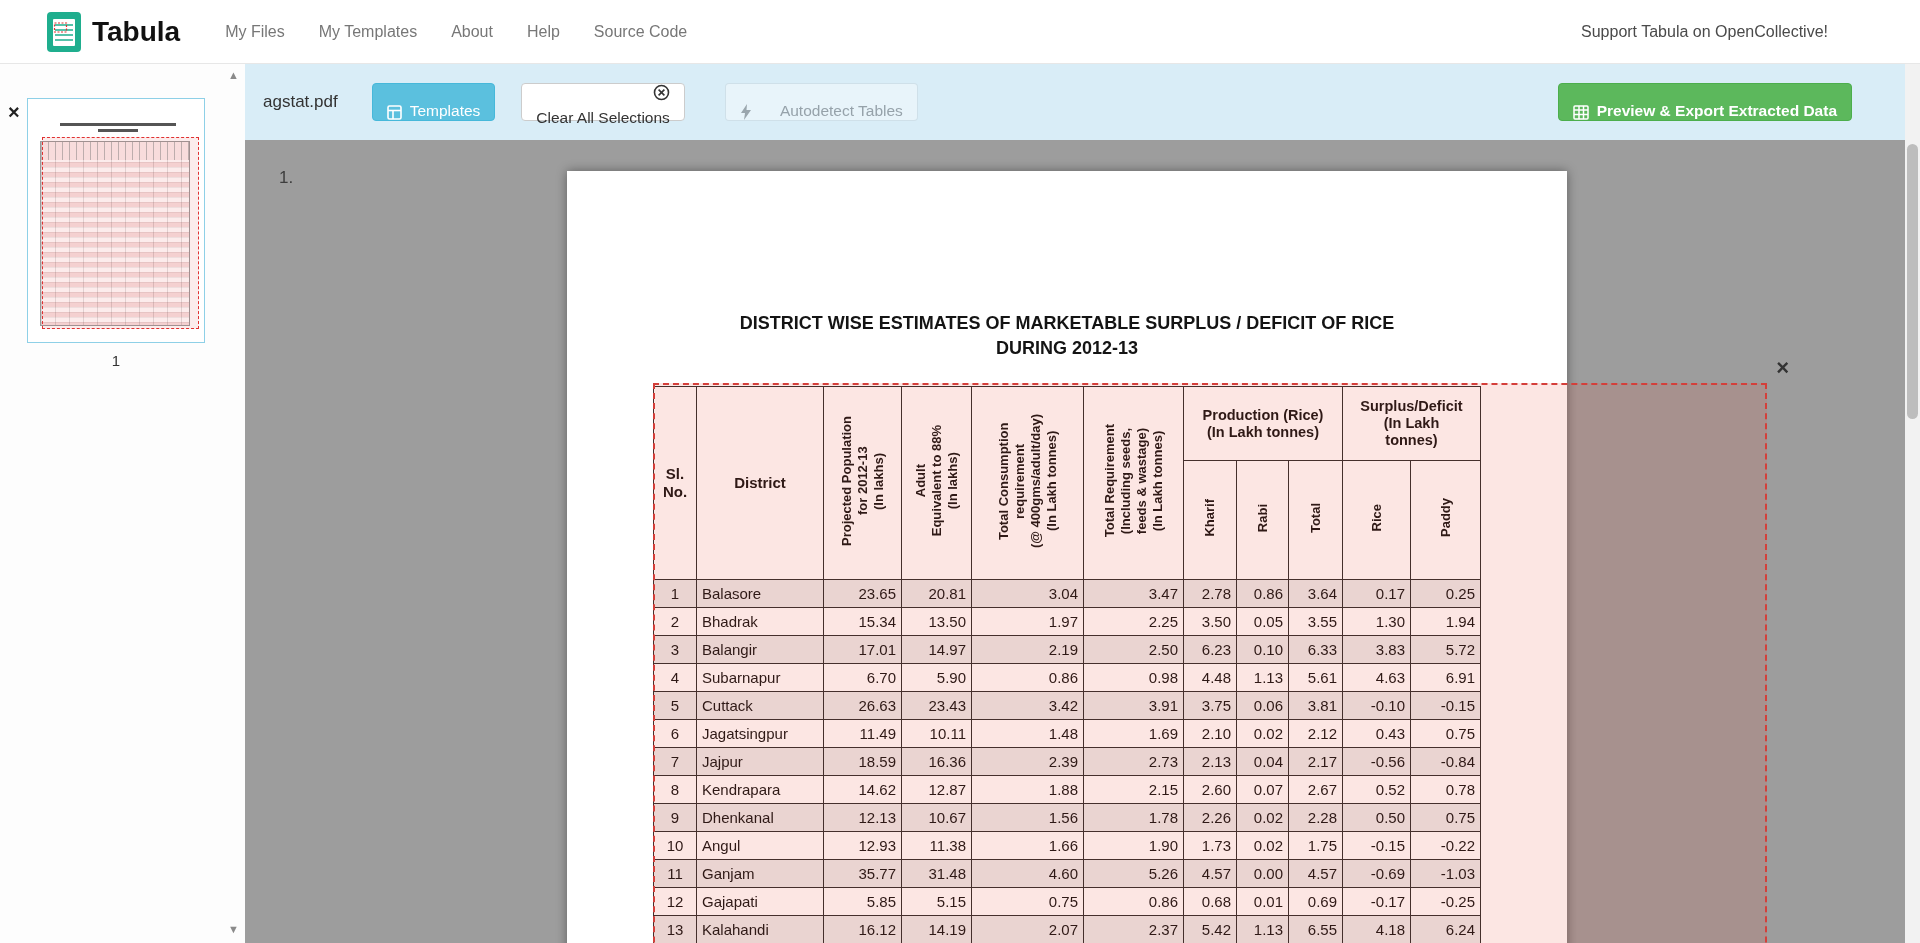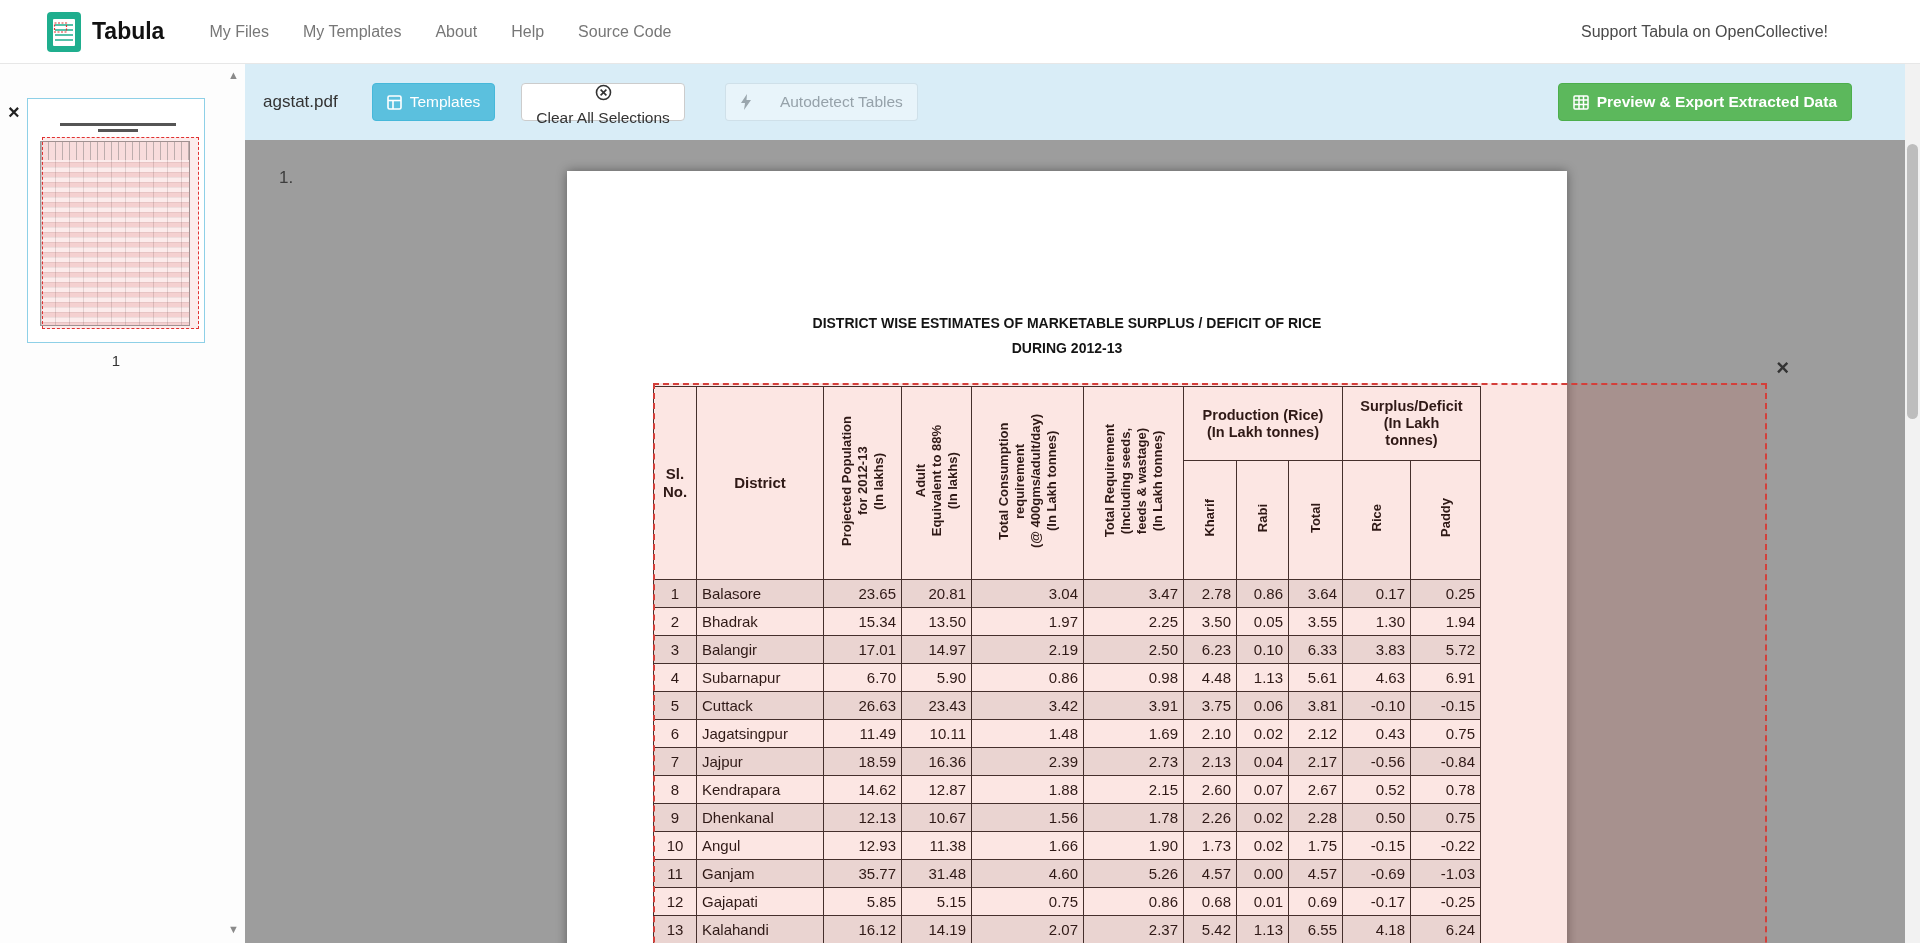--- a/index.html
+++ b/index.html
@@ -3,21 +3,21 @@
 <meta charset="utf-8">
 <style>
   * { margin:0; padding:0; box-sizing:border-box; }
   html,body { width:1920px; height:943px; overflow:hidden; }
   body { position:relative; background:#9d9d9d; font-family:"Liberation Sans", sans-serif; }
 
   
   .navbar { position:absolute; top:0; left:0; width:1920px; height:64px; background:#ffffff;
             border-bottom:1px solid #e7e7e7; display:flex; align-items:center; z-index:40; }
   .brand { display:flex; align-items:center; gap:10px; margin-left:46px; }
-  .brand-name { font-size:23px; font-weight:bold; color:#111; }
+  .brand-name { font-size:28px; font-weight:bold; color:#111; }
   .nav-links { display:flex; align-items:center; margin-left:28px; }
   .nav-links a { display:inline-block; padding:0 17px; font-size:16px; color:#777; text-decoration:none; cursor:pointer; }
   .nav-right { margin-left:auto; margin-right:92px; font-size:16px; color:#4a4a4a; text-decoration:none; cursor:pointer; }
 
   
   .sidebar { position:absolute; top:64px; left:0; width:245px; bottom:0; background:#fdfdfd; z-index:30; }
   .thumb-close { position:absolute; left:8px; top:38px; font-size:20px; font-weight:bold; color:#222; cursor:pointer; z-index:5; line-height:1; }
   .thumb { position:absolute; left:27px; top:34px; width:178px; height:245px; background:#fff;
            border:1px solid #8ed0e7; cursor:pointer; }
   .t-line1 { position:absolute; top:24px; left:32px; width:116px; height:3px; background:#555; }
@@ -33,36 +33,36 @@
            border:1px dashed #e03131; background:rgba(230,70,70,0.10); }
   .thumb-label { position:absolute; top:288px; left:27px; width:178px; text-align:center; font-size:15px; color:#333; }
   .sb-arrow { position:absolute; right:6px; font-size:11px; color:#8a8a8a; cursor:pointer; }
   .sb-arrow.up { top:5px; }
   .sb-arrow.down { bottom:8px; }
 
   
   .toolbar { position:absolute; top:64px; left:245px; right:0; height:76px; background:#d9edf7;
              display:flex; align-items:center; z-index:20; }
   .filename { margin-left:18px; font-size:17px; color:#333; }
-  .btn { height:38px; display:inline-flex; align-items:center; gap:8px; padding:0 14px;
+  .btn { height:38px; display:inline-flex; align-items:flex-end; gap:8px; padding:0 14px;
          border-radius:4px; font-size:15.5px; font-family:"Liberation Sans",sans-serif;
          border:1px solid transparent; cursor:pointer; white-space:nowrap; }
   .btn-templates { margin-left:34px; background:#5bc0de; border-color:#46b8da; color:#fff; }
   .btn-clear { margin-left:26px; background:#fff; border-color:#cccccc; color:#333;flex-direction:column; }
   .btn-autodetect { margin-left:40px; background:rgba(255,255,255,0.40); border-color:rgba(160,185,200,0.35); color:#96a2aa; cursor:default;gap:28px; }
   .btn-export { margin-left:auto; margin-right:68px; background:#5cb85c; border-color:#4cae4c; color:#fff; font-weight:bold; }
   .icon-svg { display:inline-block; line-height:0; }
 
   
   .doc-area { position:absolute; top:140px; left:245px; right:0; bottom:0; background:#9d9d9d; overflow:hidden; }
   .page-marker { position:absolute; left:34px; top:28px; font-size:17px; color:#3d3d3d; }
   .pdf-page { position:absolute; left:322px; top:31px; width:1000px; height:920px; background:#ffffff;
               box-shadow:0 0 10px rgba(0,0,0,0.40); z-index:1; }
   .pdf-title { position:absolute; top:140px; left:0; width:100%; text-align:center;
-               font-weight:bold; font-size:14px; line-height:25px; color:#141414; }
+               font-weight:bold; font-size:18px; line-height:25px; color:#141414; }
 
   
   .pdf-table { position:absolute; left:86px; top:215px; border-collapse:collapse; table-layout:fixed; }
   .pdf-table th, .pdf-table td { border:1px solid #2b2b2b; padding:0; color:#111; }
   .pdf-table thead th { font-weight:bold; vertical-align:middle; text-align:center; background:#fff; }
   .h-group { height:74px; font-size:14.5px; line-height:17px; white-space:pre-line; }
   .h-sub th { height:119px; }
   .rot { display:inline-block; writing-mode:vertical-rl; transform:rotate(180deg);
          white-space:pre-line; font-weight:bold; font-size:13px; line-height:16px; text-align:center; }
   .h-plain { font-size:15px; white-space:pre-line; line-height:18px; }

